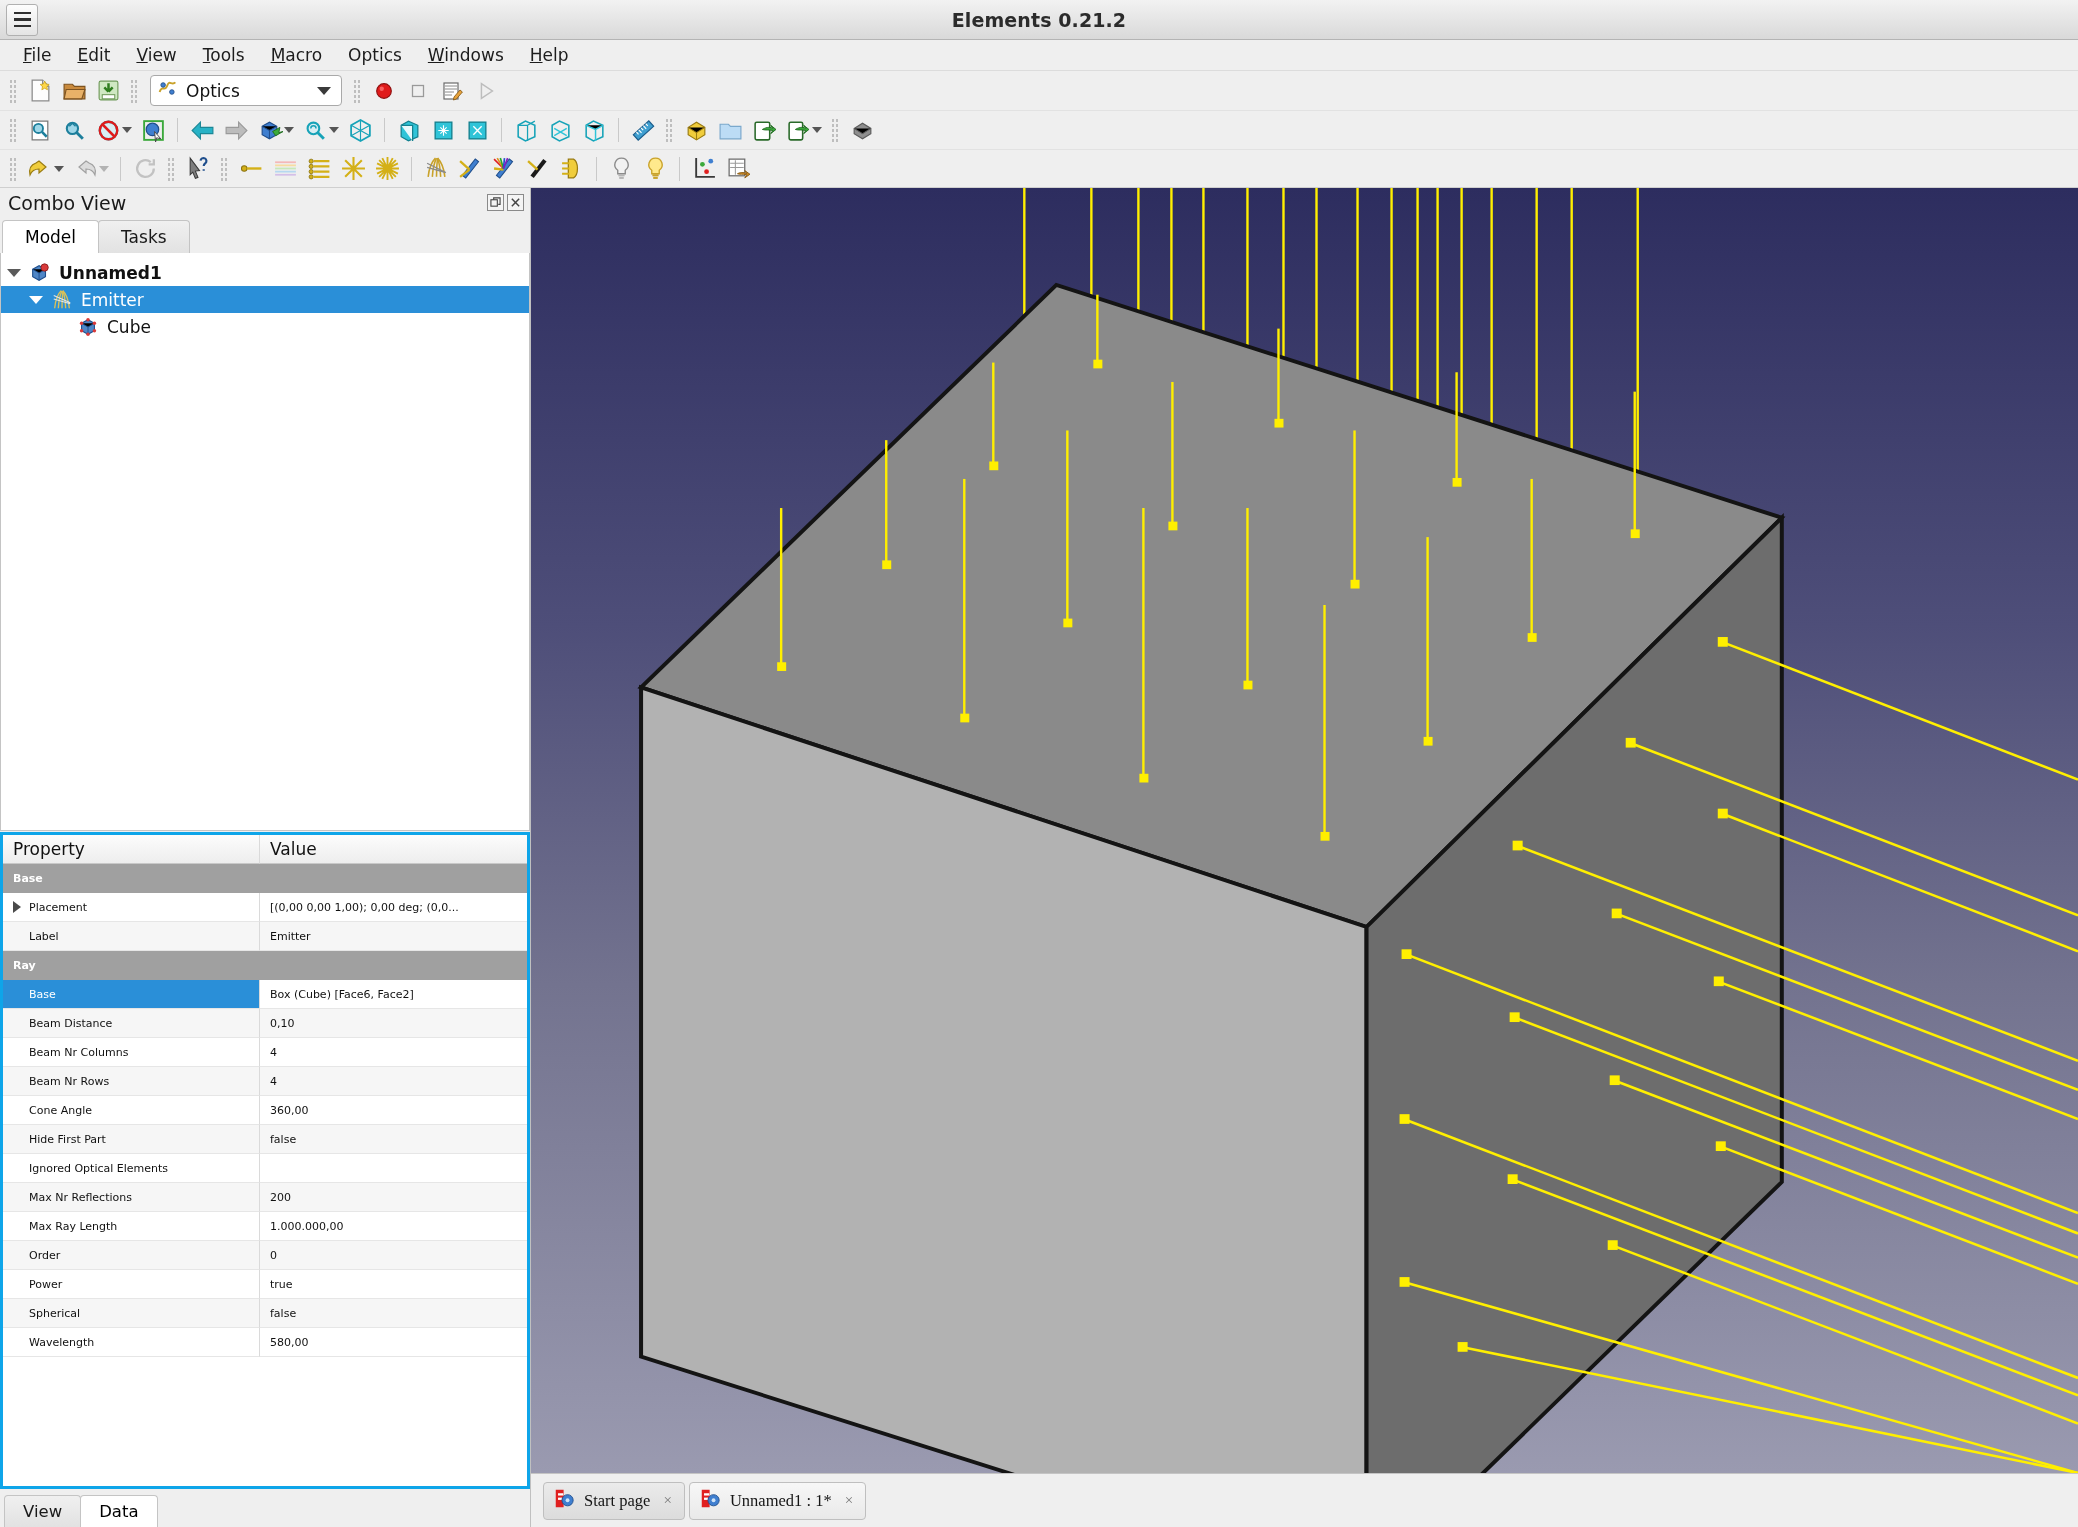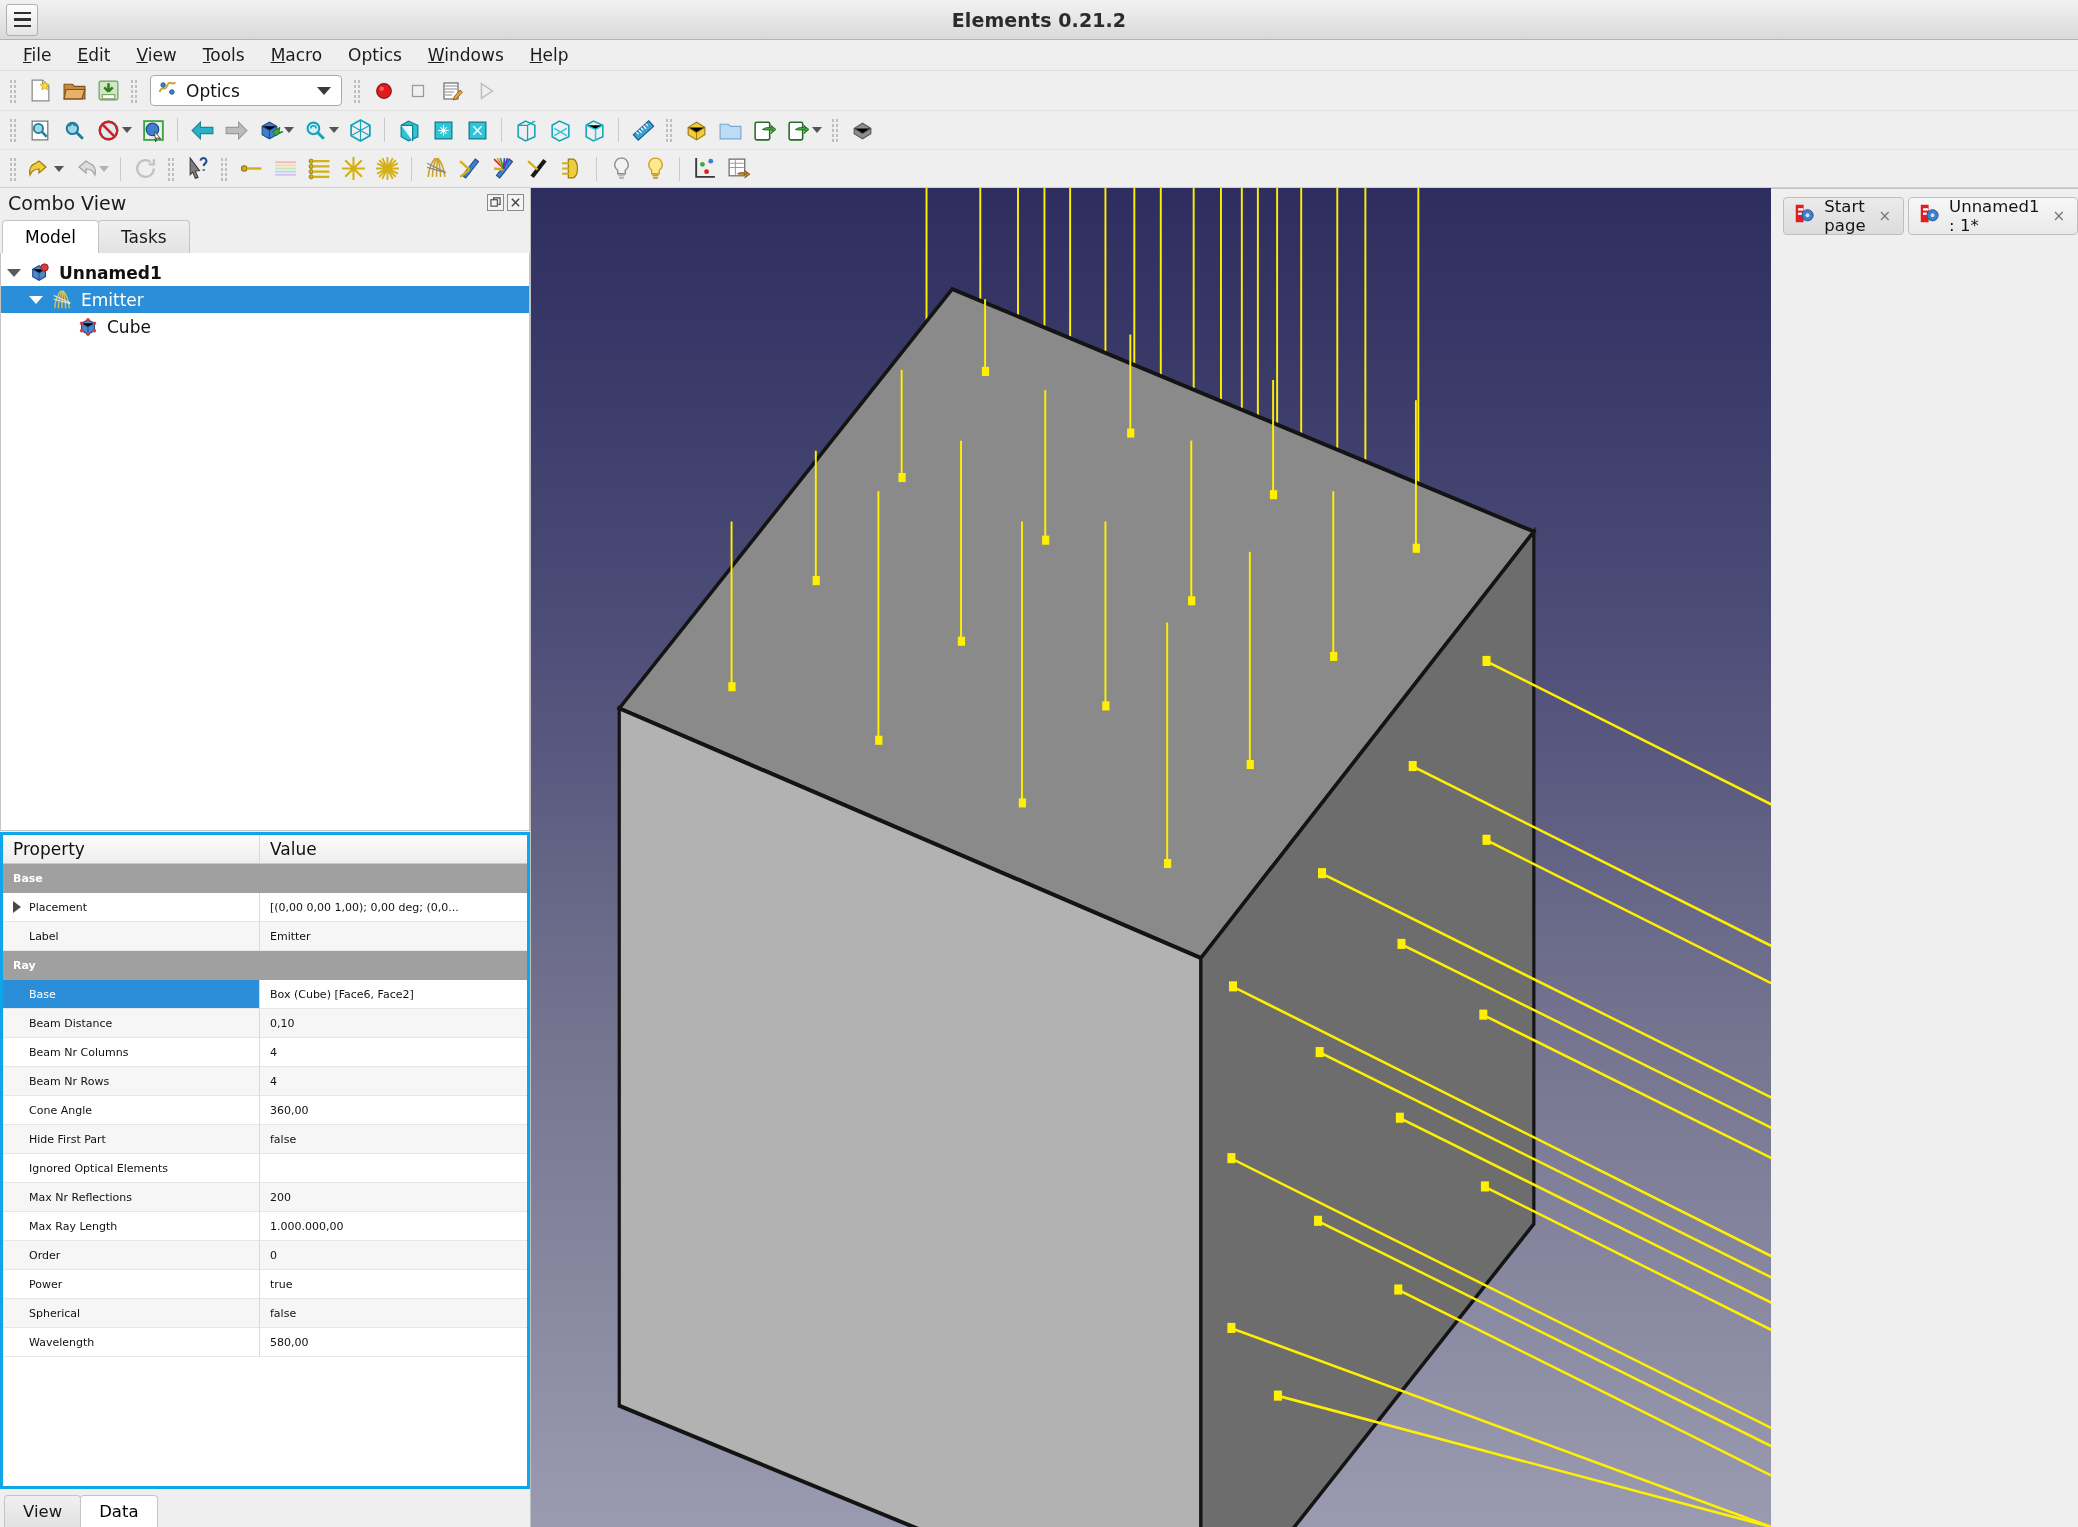--- a/index.html
+++ b/index.html
@@ -158,21 +158,21 @@
   .bottomtabs { height: 38px; display: flex; align-items: flex-end; padding-left: 4px; }
   .btab {
     height: 32px; padding: 0 18px; display: flex; align-items: center;
     font-size: 16.5px; color: #1a1a1a; border: 1px solid #c4c4c4;
     border-bottom: none; border-radius: 4px 4px 0 0;
     background: linear-gradient(#f0f0f0, #e2e2e2); cursor: pointer; margin-right: -1px;
   }
   .btab.active { background: #fff; color: #000; }
 
   
-  .viewarea { flex: 1 1 auto; display: flex; flex-direction: row; min-width: 0; }
+  .viewarea { flex: 1 1 auto; display: flex; flex-direction: column; min-width: 0; font-family: Liberation Serif, serif; }
   .viewport {
     flex: 1 1 auto; position: relative; overflow: hidden;
     background: linear-gradient(180deg, #2d2d5f 0%, #4e4e79 34%, #73738f 62%, #9a9ab0 100%);
   }
   .viewport svg { position: absolute; inset: 0; width: 100%; height: 100%; display: block; }
 
   .doctabs {
     height: 54px; flex: 0 0 54px; background: #efefef; border-top: 1px solid #c4c4c4;
     display: flex; align-items: center; padding-left: 12px; gap: 4px;
   }

